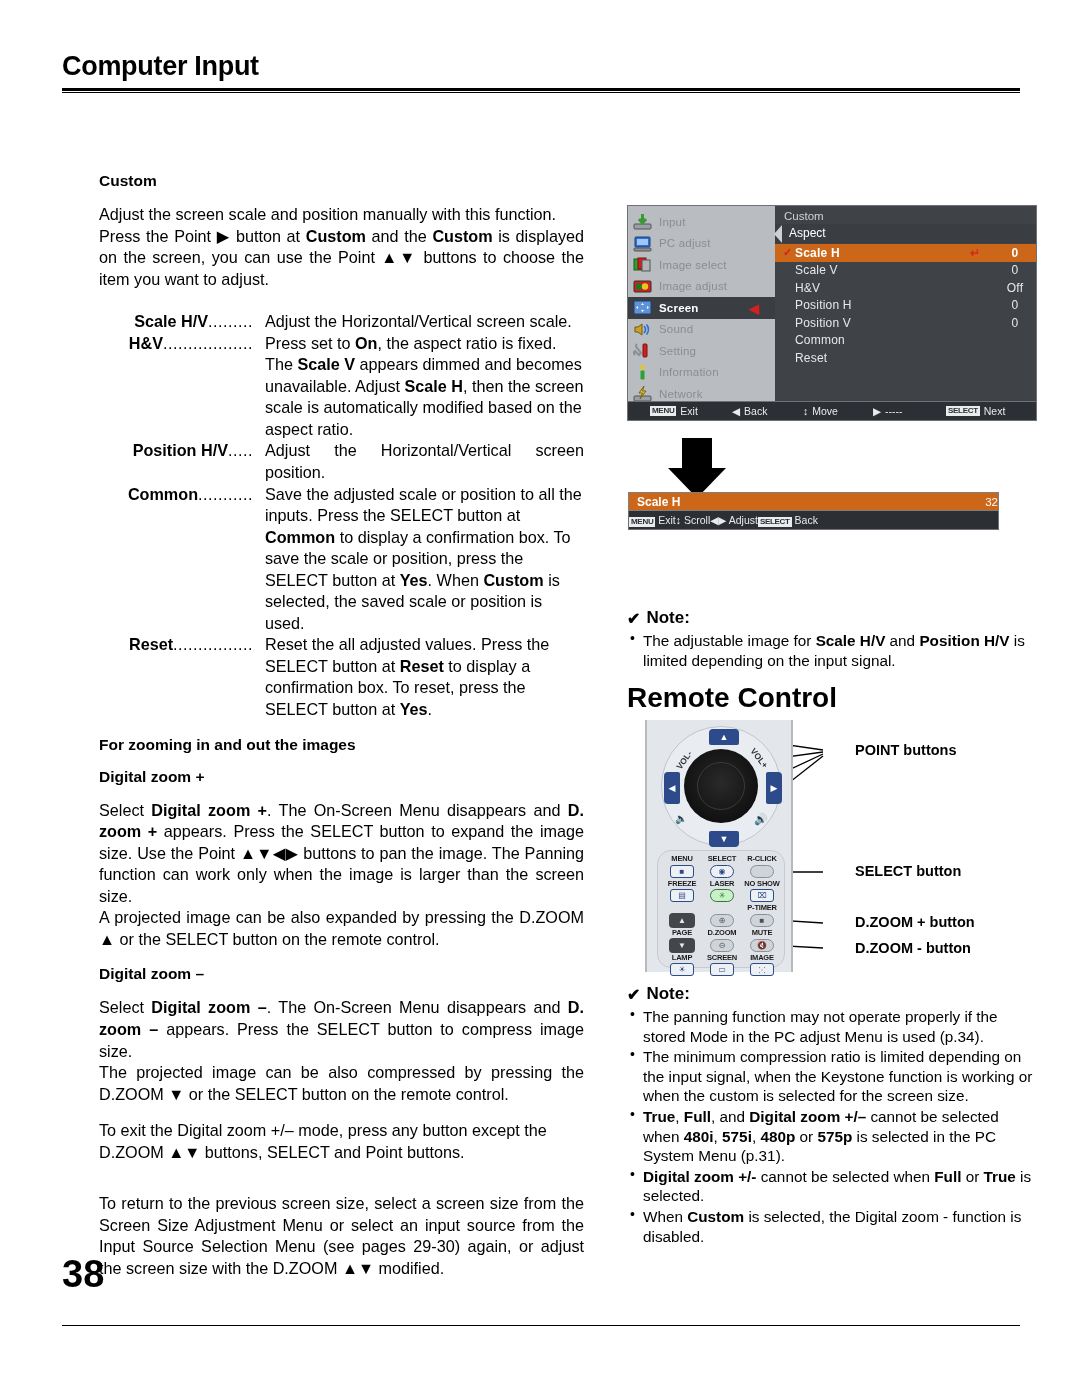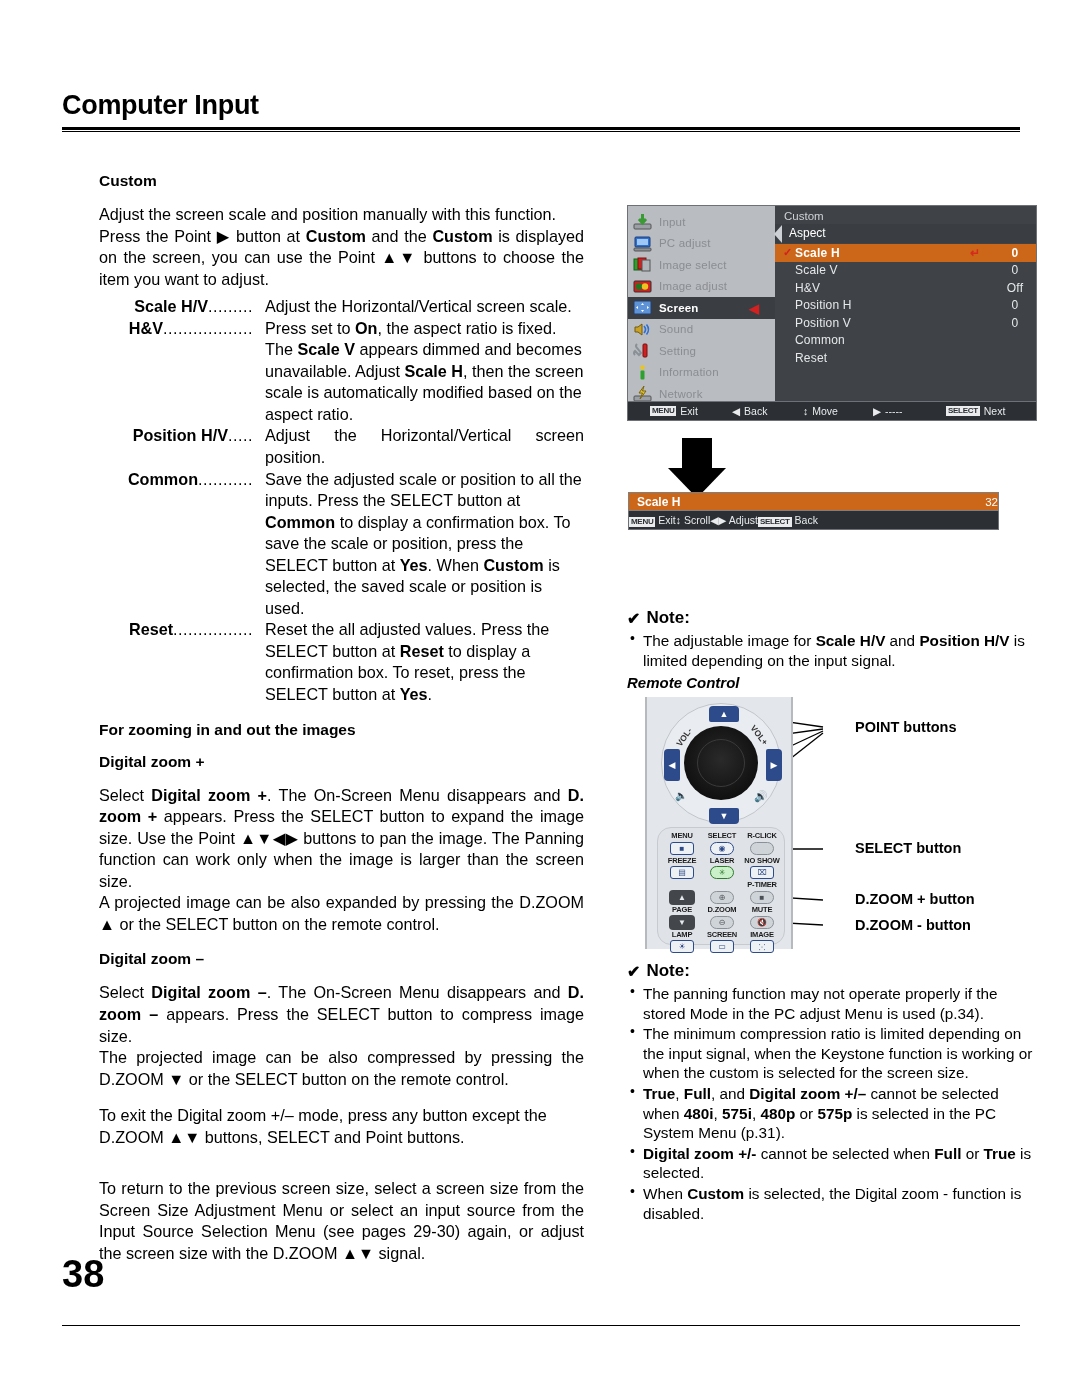--- a/index.html
+++ b/index.html
@@ -12,21 +12,20 @@
   }
   .page { position: relative; width: 1080px; height: 1397px; }
 
   
   .page-header {
     position: absolute; left: 62px; top: 52px; width: 958px;
   }
   .page-header h1 {
     font-size: 27px; font-weight: bold; letter-spacing: -0.3px;
     line-height: 1.1;
-    margin-top: 39px;
   }
   .header-rule {
     margin-top: 6px;
     border-top: 3px solid #000;
     border-bottom: 1px solid #000;
     height: 5px;
   }
 
   
   .col-left {
@@ -39,21 +38,21 @@
   h3.sub { font-size: 15.5px; font-weight: bold; margin-bottom: 14px; }
   p.body {
     font-size: 16.2px; line-height: 1.33; margin-bottom: 0;
     text-align: justify; text-justify: inter-word;
   }
   p.body.nojust { text-align: left; }
   .gap { height: 15px; }
   b { font-weight: bold; }
 
   
-  .deflist { margin-top: 6px; }
+  .deflist { margin-top: 21px; }
   .defrow { display: flex; font-size: 16.2px; line-height: 1.33; }
   .defterm {
     width: 158px; flex: 0 0 158px; text-align: right;
     font-weight: bold; position: relative; padding-right: 4px;
     white-space: nowrap; overflow: hidden;
   }
   .defterm .dots { font-weight: normal; letter-spacing: 0.5px; }
   .defdesc { flex: 1; padding-left: 8px; }
   .defdesc.just { text-align: justify; text-justify: inter-word; }
 
@@ -171,21 +170,21 @@
   .note-list li {
     font-size: 15.3px; line-height: 1.28; padding-left: 16px;
     position: relative; margin-bottom: 1px;
   }
   .note-list li::before {
     content: "\2022"; position: absolute; left: 3px; top: -1px;
     font-size: 14px;
   }
 
   h2.rc-title {
-    font-size: 15px; font-weight: bold; margin: 4px 0 6px 0; font-style: italic;
+    font-size: 28px; font-weight: bold; margin: 12px 0 6px 0;
   }
 
   
   .remote-wrap { position: relative; width: 410px; height: 258px; }
   .remote {
     position: absolute; left: 18px; top: 0;
     width: 148px; height: 252px;
     background: #e3e6ea;
     border-left: 2px solid #b6babf; border-right: 2px solid #b6babf;
   }
@@ -328,21 +327,21 @@
 
     <p class="body"><span>Select </span><b>Digital zoom –</b><span>. The On-Screen Menu disappears and </span><b>D. zoom –</b><span> appears. Press the SELECT button to compress image size.</span></p>
 
     <p class="body"><span>The projected image can be also compressed by pressing the D.ZOOM </span><span>▼</span><span> or the SELECT button on the remote control.</span></p>
 
     <div class="gap"></div>
     <p class="body nojust"><span>To exit the Digital zoom +/– mode, press any button except the D.ZOOM  </span><span>▲▼</span><span> buttons, SELECT and Point buttons.</span></p>
 
     <div class="gap"></div>
     <div class="gap"></div>
-    <p class="body"><span>To return to the previous screen size, select a screen size from the Screen Size Adjustment Menu or select an input source from the Input Source Selection Menu (see pages 29-30) again, or adjust the screen size with the D.ZOOM </span><span>▲▼</span><span> signal.</span></p>
+    <p class="body"><span>To return to the previous screen size, select a screen size from the Screen Size Adjustment Menu or select an input source from the Input Source Selection Menu (see pages 29-30) again, or adjust the screen size with the D.ZOOM </span><span>▲▼</span><span> modified.</span></p>
 
   </div>
 
   <div class="col-right">
 
     <div class="osd">
       <div class="osd-body">
 
         <div class="osd-side">
 

